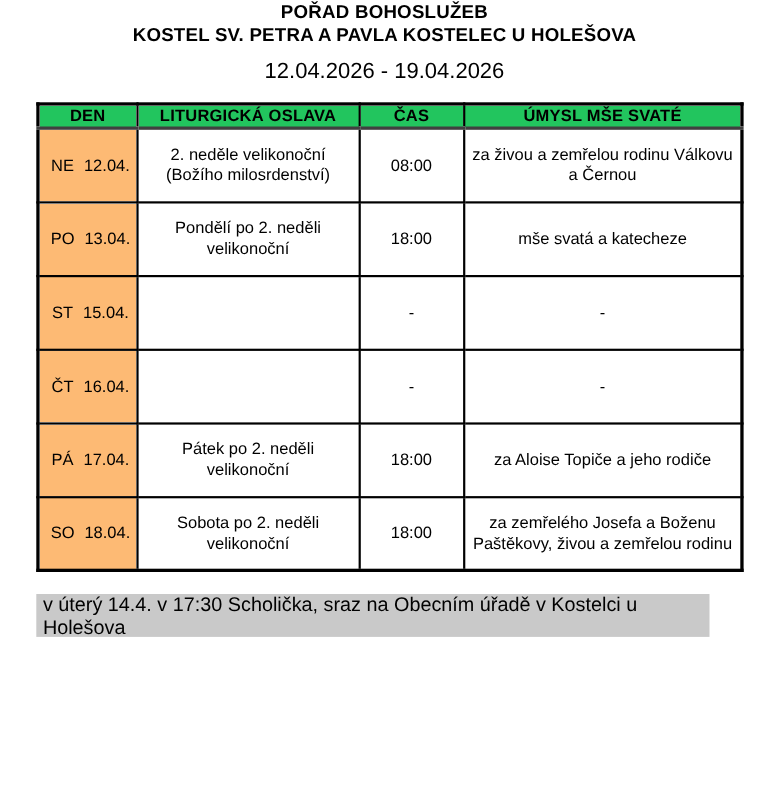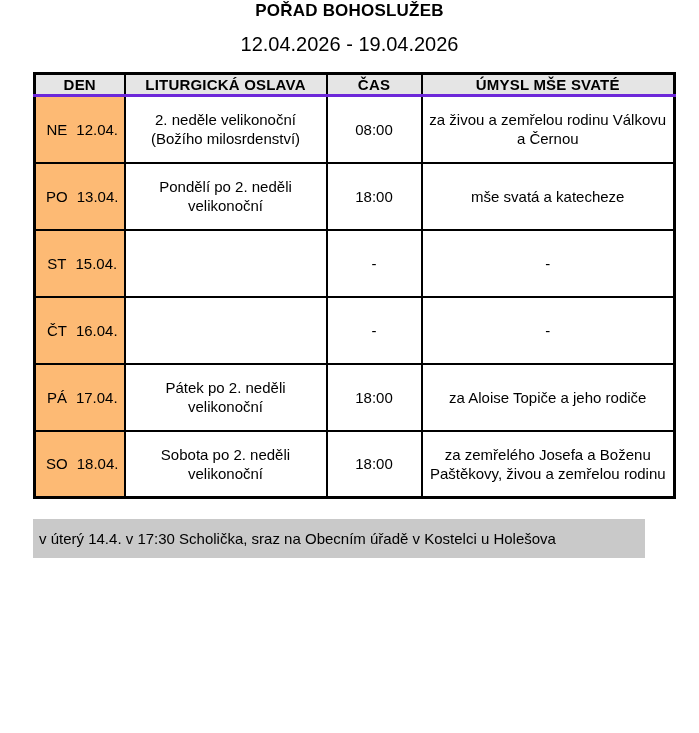--- a/index.html
+++ b/index.html
@@ -39,26 +39,26 @@
     border: 3px solid #000000;
   }
   table.schedule th,
   table.schedule td {
     border: 2px solid #000000;
     vertical-align: middle;
     overflow: hidden;
   }
   table.schedule th {
     height: 22px;
-    background: #e5e5e5;
+    background: #22c55e;
     font-size: 15px;
     font-weight: bold;
     text-align: center;
     letter-spacing: 0.2px;
-    border-bottom: 3px solid #6d28d9;
+    border-bottom: 3px solid #404040;
   }
   table.schedule td {
     height: 67px;
     font-size: 15px;
     text-align: center;
     line-height: 19px;
   }
   td.day-cell {
     background: #fdba74;
     font-weight: normal;
@@ -73,30 +73,31 @@
     padding: 0 1px;
   }
   .footer-note {
     margin: 20px 0 0 33px;
     width: 612px;
     height: 39px;
     background: #c9c9c9;
     display: flex;
     align-items: center;
     padding-left: 6px;
-    font-size: 15px;
+    font-size: 18px;
   }
 </style>
 </head>
 <body>
 
 <div class="doc">
 
   <div class="title-block">
     <div class="title-line">POŘAD BOHOSLUŽEB</div>
+    <div class="title-line">KOSTEL SV. PETRA A PAVLA KOSTELEC U HOLEŠOVA</div>
     <div class="date-range">12.04.2026 - 19.04.2026</div>
   </div>
 
   <table class="schedule">
     <colgroup>
       <col style="width:90px">
       <col style="width:202px">
       <col style="width:95px">
       <col style="width:253px">
     </colgroup>

